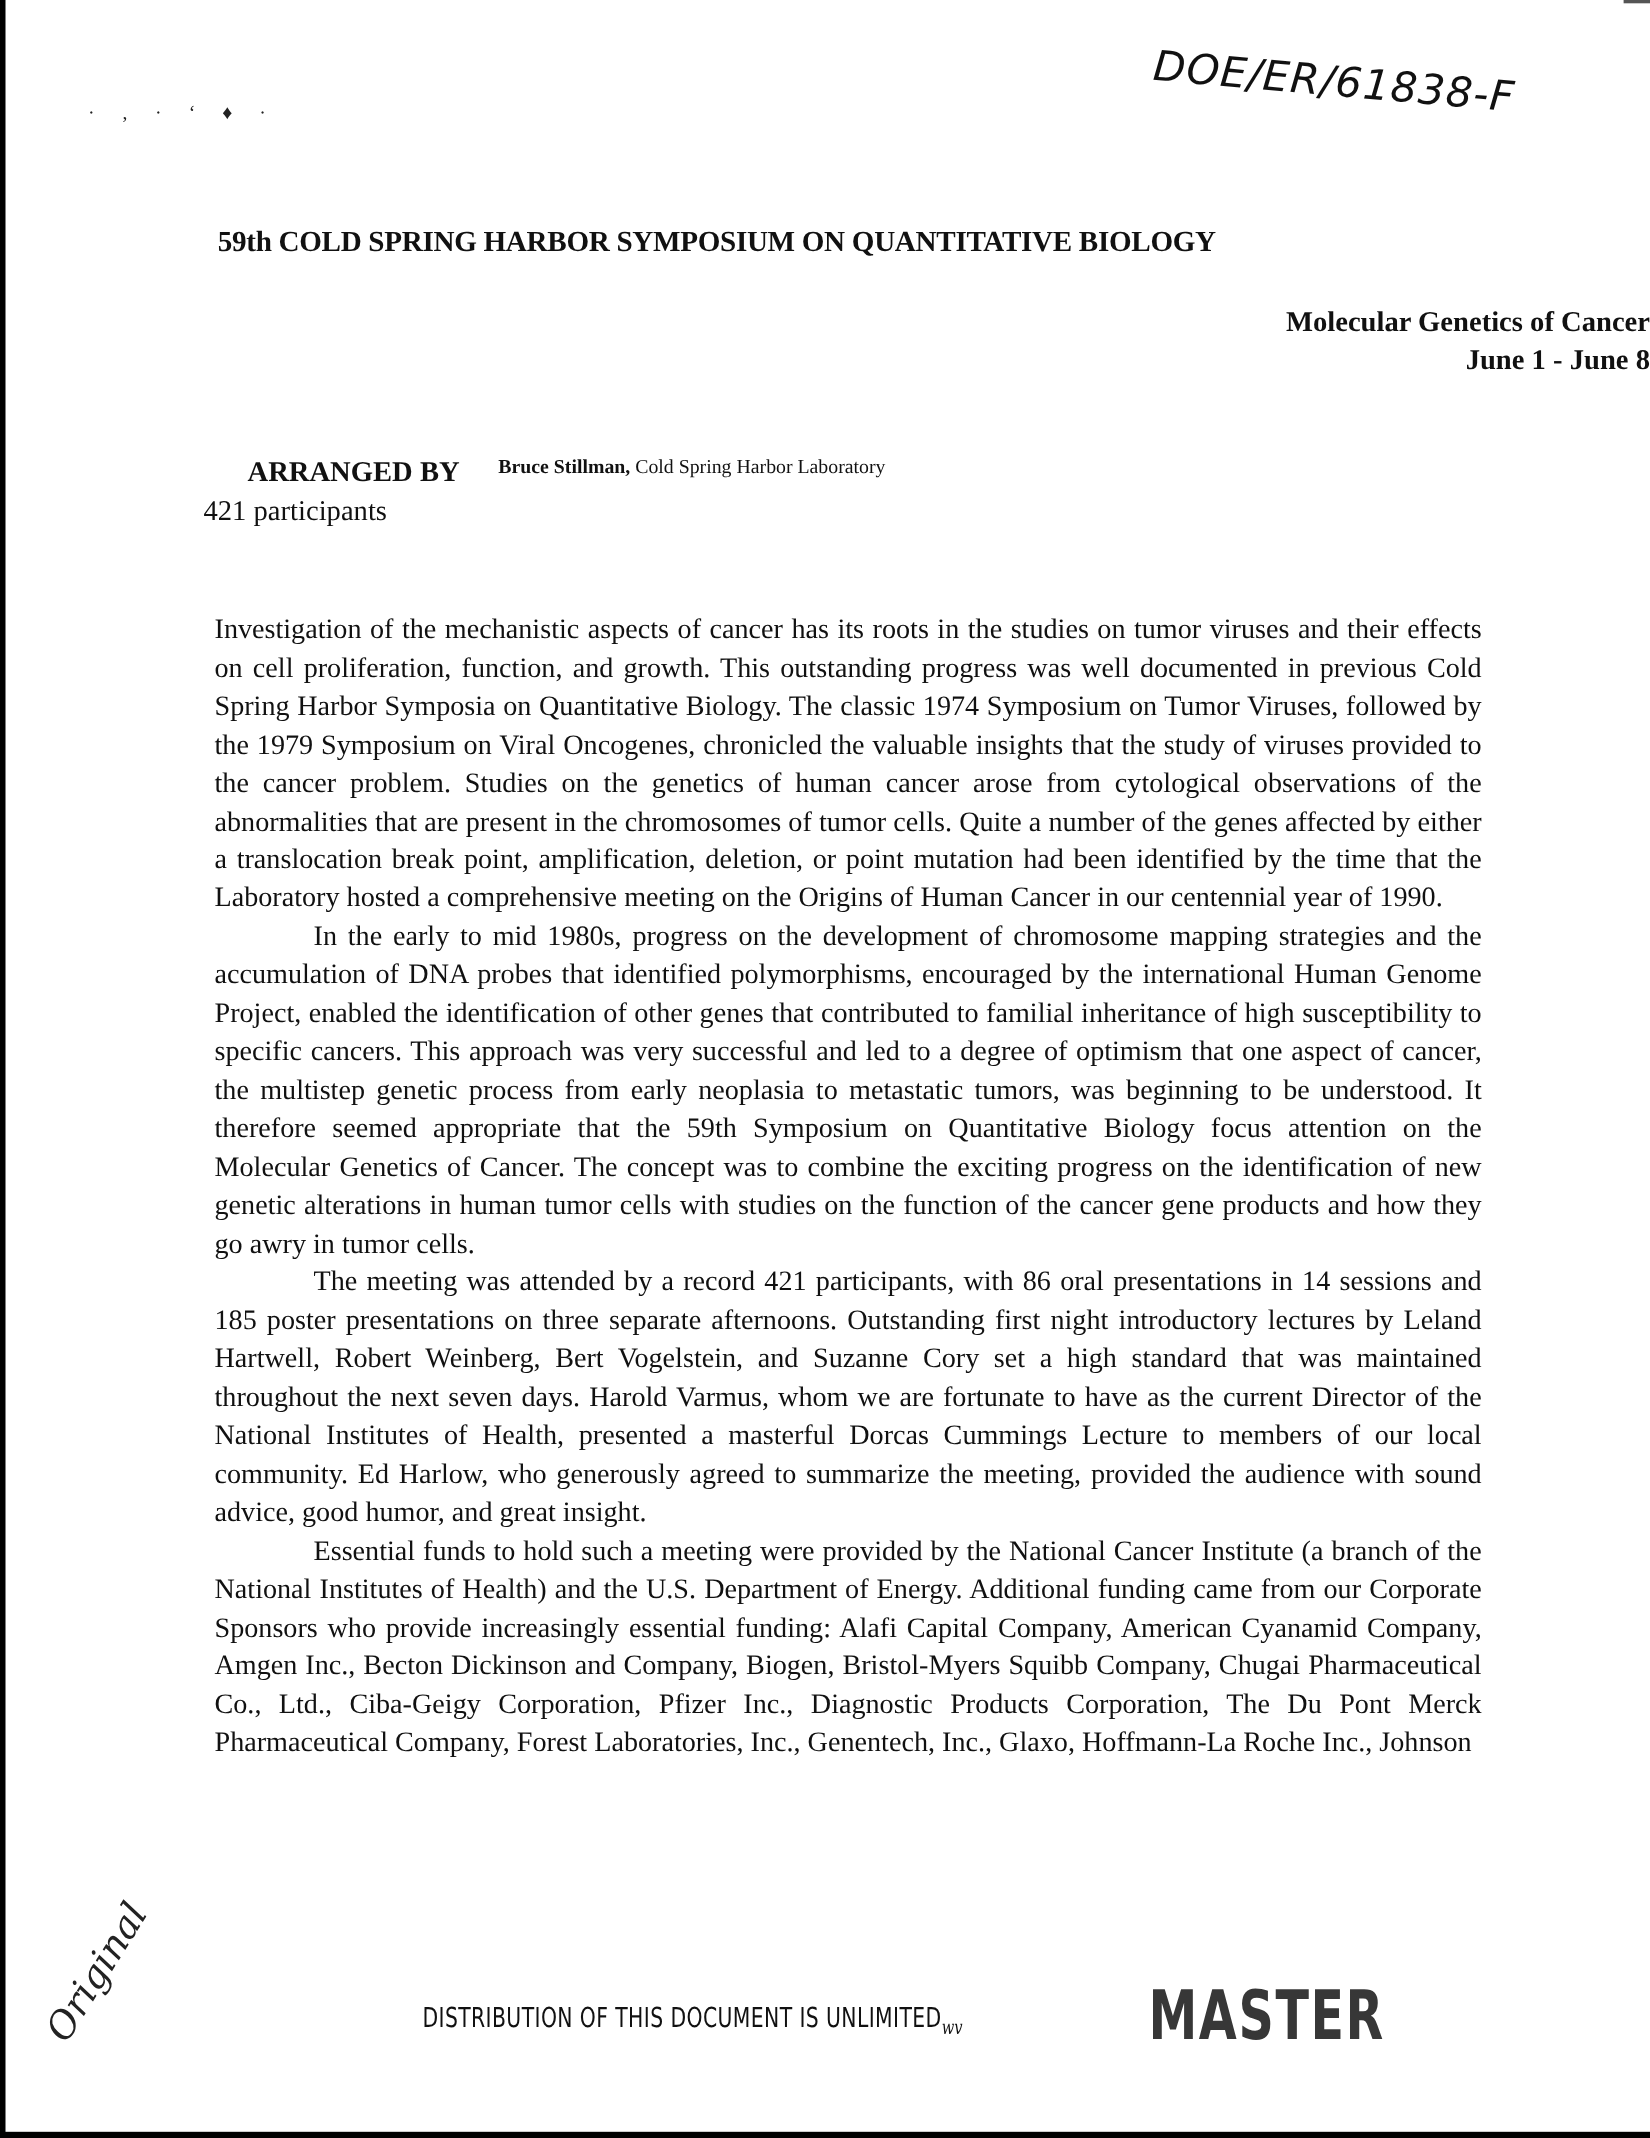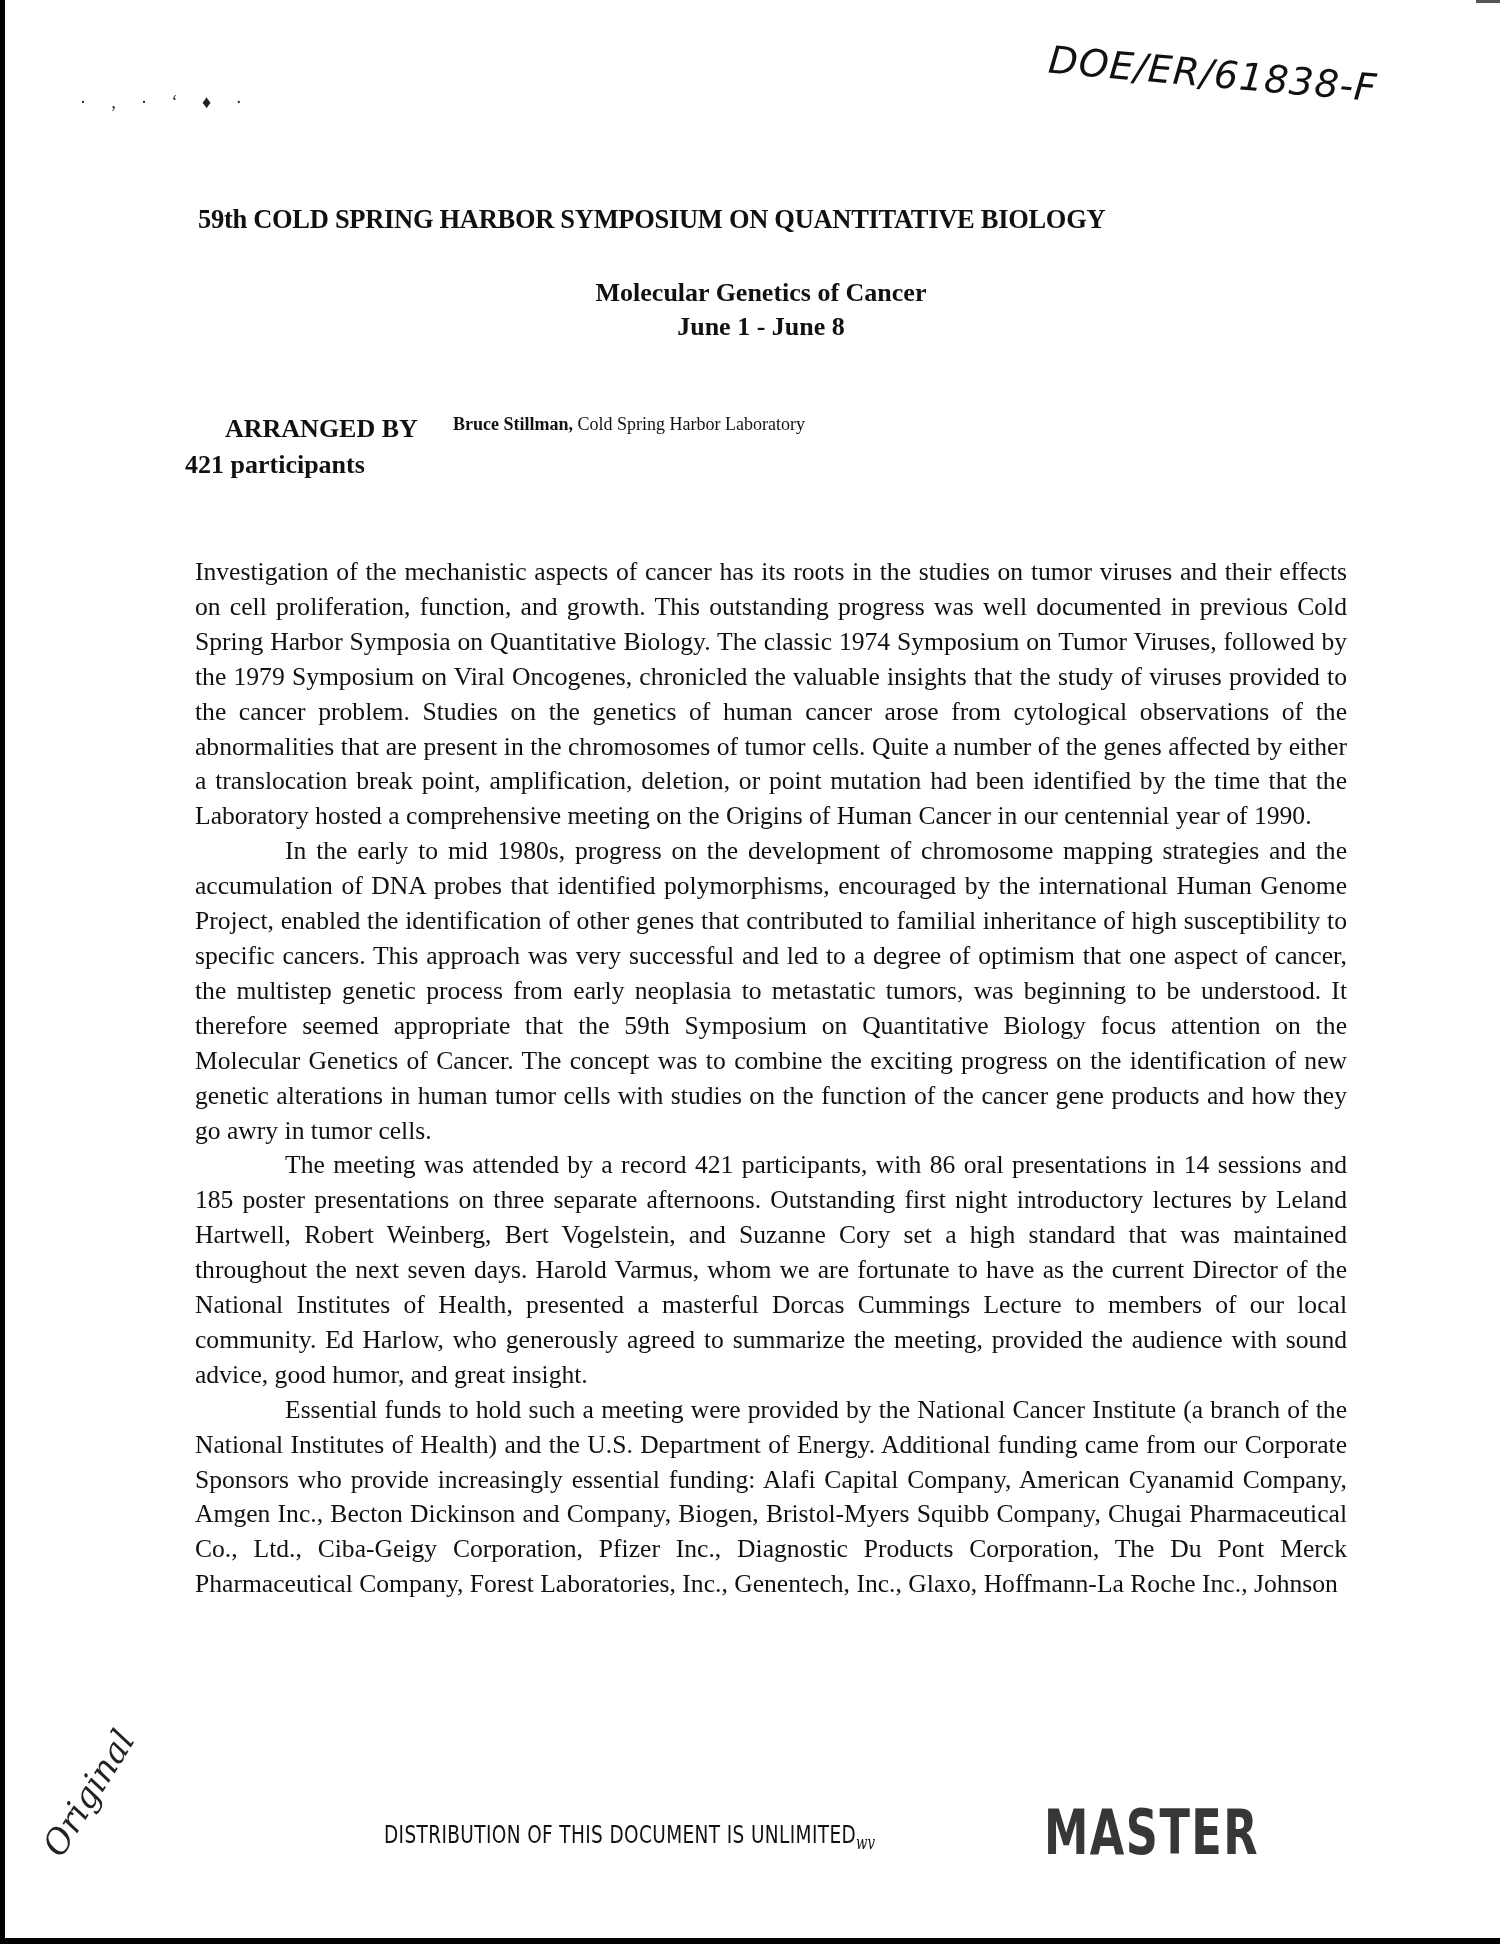--- a/index.html
+++ b/index.html
@@ -60,21 +60,21 @@
       font-size: 26.5px;
       white-space: nowrap;
       letter-spacing: -0.3px;
       margin-left: 12px;
     }
     .subtitle-block {
       position: absolute;
       left: 0;
       width: 1500px;
       top: 276px;
-      text-align: center;
+      text-align: right;
       font-weight: bold;
       font-size: 26px;
       line-height: 34px;
     }
     .subtitle-block div { margin-left: 22px; }
     .arranged-label {
       position: absolute;
       left: 185px;
       top: 414px;
       font-weight: bold;
@@ -86,21 +86,21 @@
       left: 453px;
       top: 414px;
       font-size: 18px;
       white-space: nowrap;
     }
     .arranged-value b { font-weight: bold; }
     .participants {
       position: absolute;
       left: 185px;
       top: 450px;
-      font-weight: bold;
+      font-weight: normal;
       font-size: 26px;
     }
     .body-text {
       position: absolute;
       left: 195px;
       top: 555px;
       width: 1152px;
       font-size: 25.6px;
       line-height: 34.9px;
       text-align: justify;

